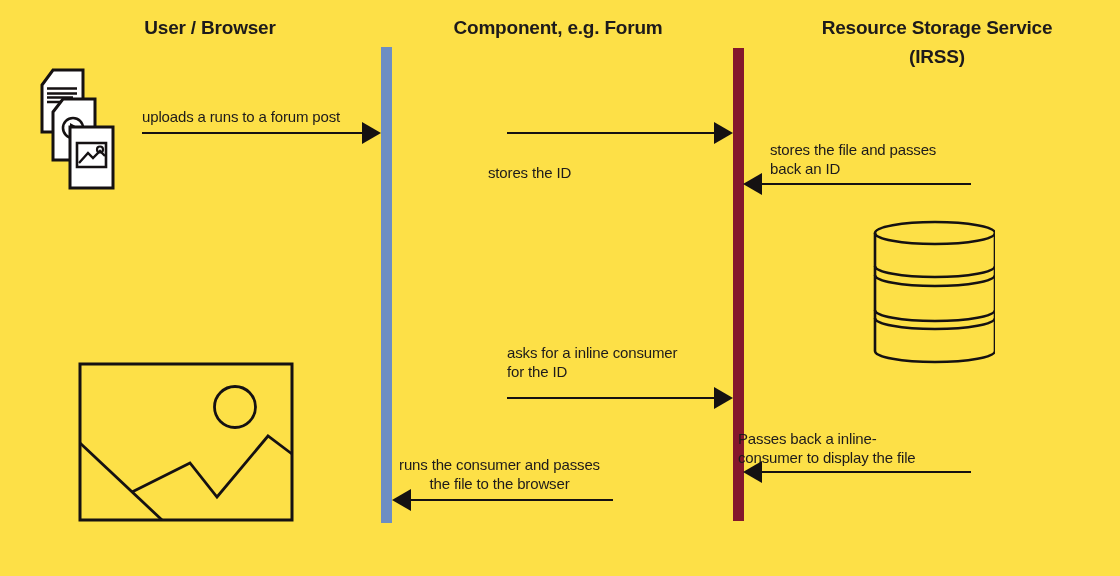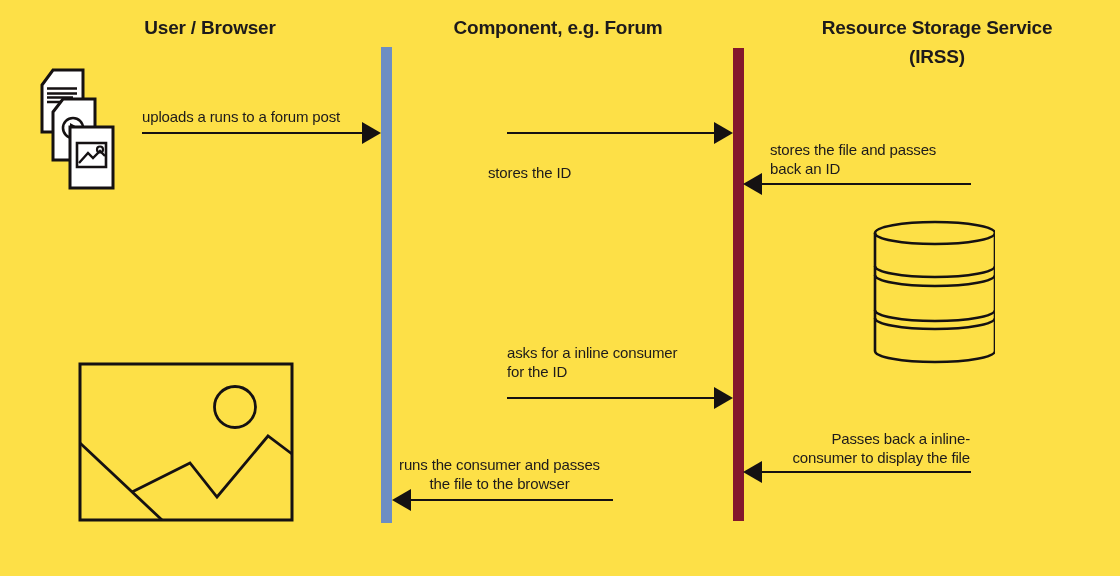--- a/index.html
+++ b/index.html
@@ -58,21 +58,21 @@
   <div class="msg-label" style="left:770px;top:141px;width:200px;text-align:left;">stores the file and passes
 back an ID</div>
   <div class="shaft" style="left:762px;top:182.7px;width:209px;"></div>
   <div class="head left" style="left:743px;top:173px;"></div>
 
   <div class="msg-label" style="left:507px;top:336px;width:210px;text-align:left;margin-top:8px;">asks for a inline consumer
 for the ID</div>
   <div class="shaft" style="left:507px;top:396.7px;width:208px;"></div>
   <div class="head right" style="left:714px;top:387px;"></div>
 
-  <div class="msg-label" style="left:738px;top:430px;width:232px;text-align:right;">Passes back a inline-
+  <div class="msg-label" style="left:738px;top:430px;width:232px;">Passes back a inline-
 consumer to display the file</div>
   <div class="shaft" style="left:762px;top:470.7px;width:209px;"></div>
   <div class="head left" style="left:743px;top:461px;"></div>
 
   <div class="msg-label" style="left:386px;top:456px;width:227px;text-align:center;">runs the consumer and passes
 the file to the browser</div>
   <div class="shaft" style="left:411px;top:498.7px;width:202px;"></div>
   <div class="head left" style="left:392px;top:489px;"></div>
 
   <svg style="left:33px;top:62px;" width="92" height="130" viewBox="33 62 92 130" fill="none" stroke="#151112" stroke-width="3">

